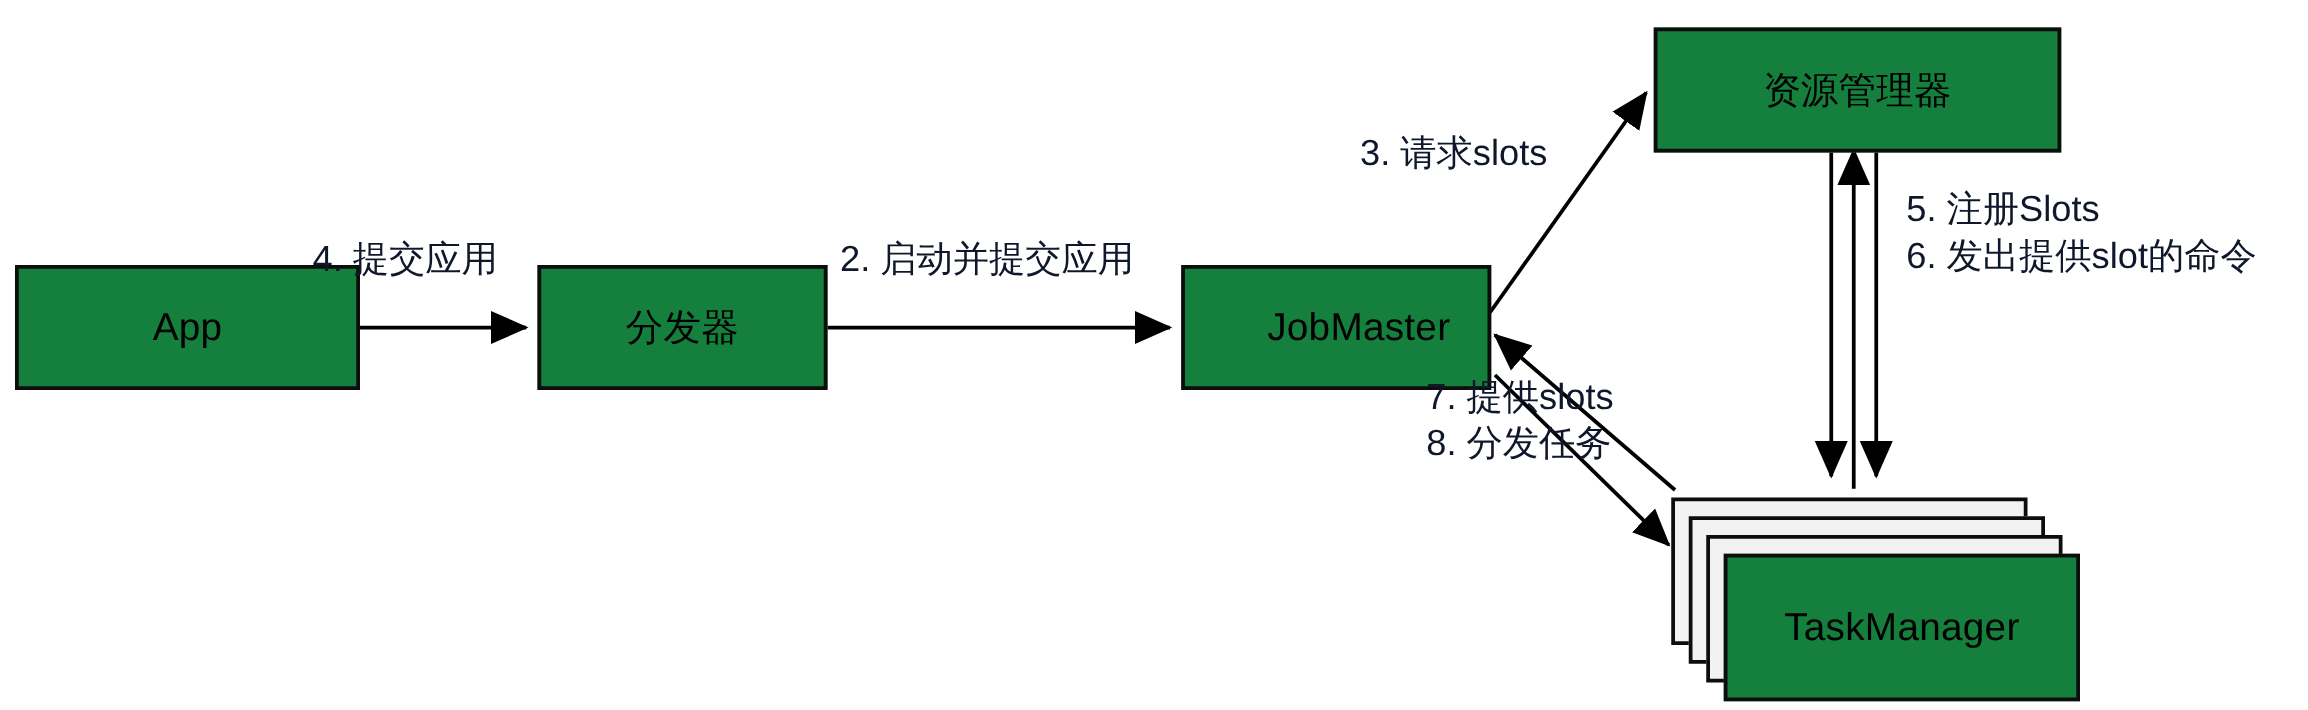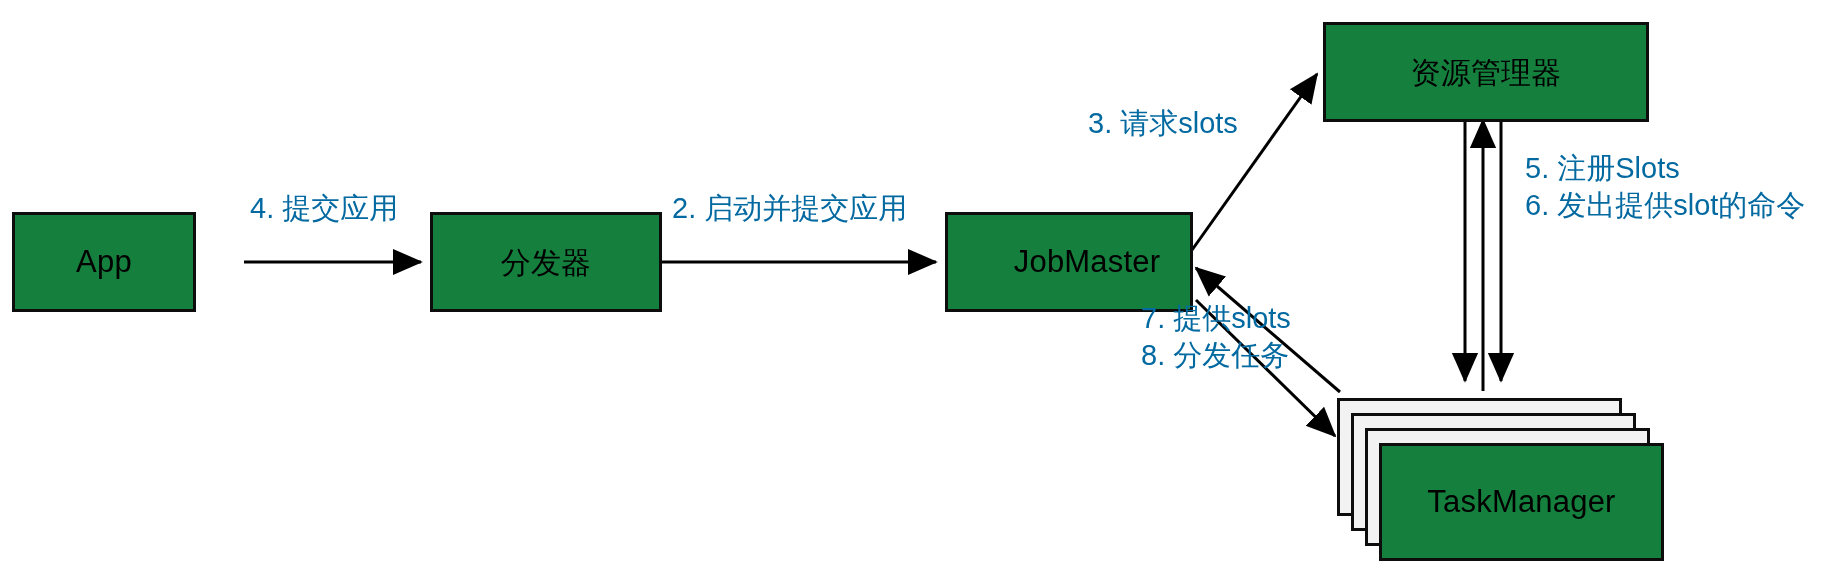--- a/index.html
+++ b/index.html
@@ -43,21 +43,21 @@
     font-size: 30px;
   }
   .stack-ghost {
     position: absolute;
     background: #f2f2f2;
     border: 3px solid #0d0d0d;
     box-sizing: border-box;
   }
   .edge-label {
     position: absolute;
-    color: #0369a1;
+    color: #0f172a;
     font-size: 29px;
     line-height: 1.28;
     white-space: pre;
   }
   .edge-label.multi {
     white-space: normal;
   }
   .edge-label .ln {
     display: block;
   }
@@ -100,21 +100,21 @@
 
     <g>
       <line x1="1340" y1="392" x2="1196" y2="268" stroke="#000000" stroke-width="3" marker-end="url(#ah)"></line>
     </g>
 
     <g>
       <line x1="1196" y1="300" x2="1335" y2="436" stroke="#000000" stroke-width="3" marker-end="url(#ah)"></line>
     </g>
   </svg>
 
-  <div class="node" style="left:12px; top:212px; width:184px; height:100px;">
+  <div class="node" style="left:12px; top:212px; width:276px; height:100px;">
     <span>App</span>
   </div>
 
   <div class="node node-cn" style="left:430px; top:212px; width:232px; height:100px;">
     <span>分发器</span>
   </div>
 
   <div class="node" style="left:945px; top:212px; width:248px; height:100px;padding-left:36px;">
     <span>JobMaster</span>
   </div>

